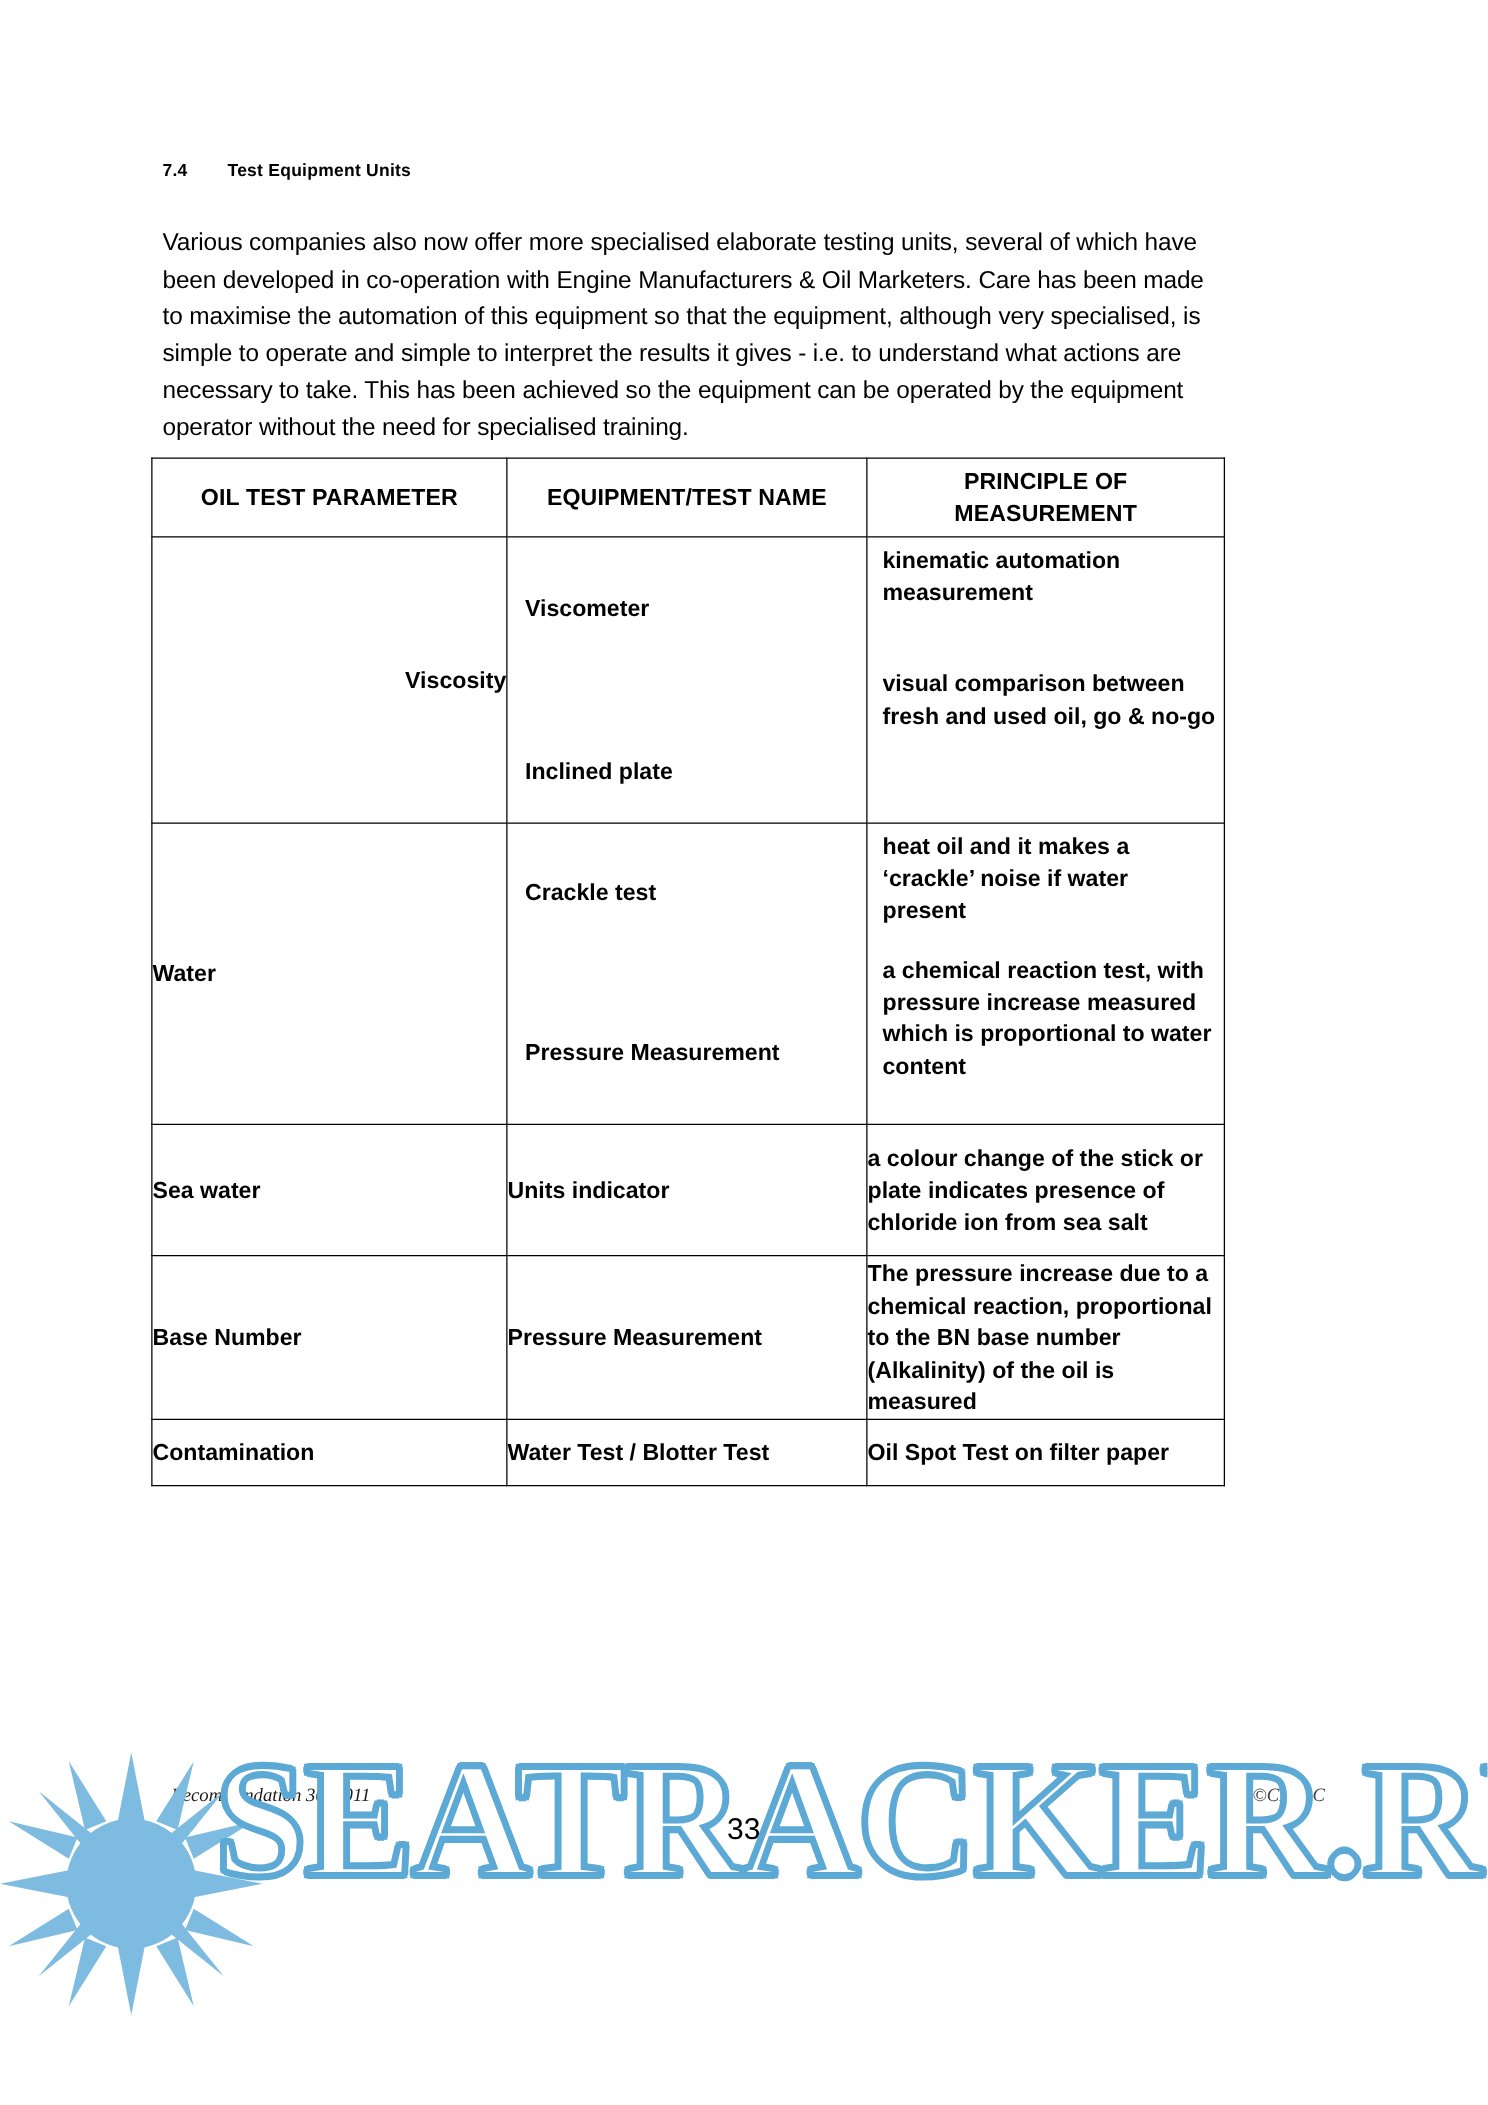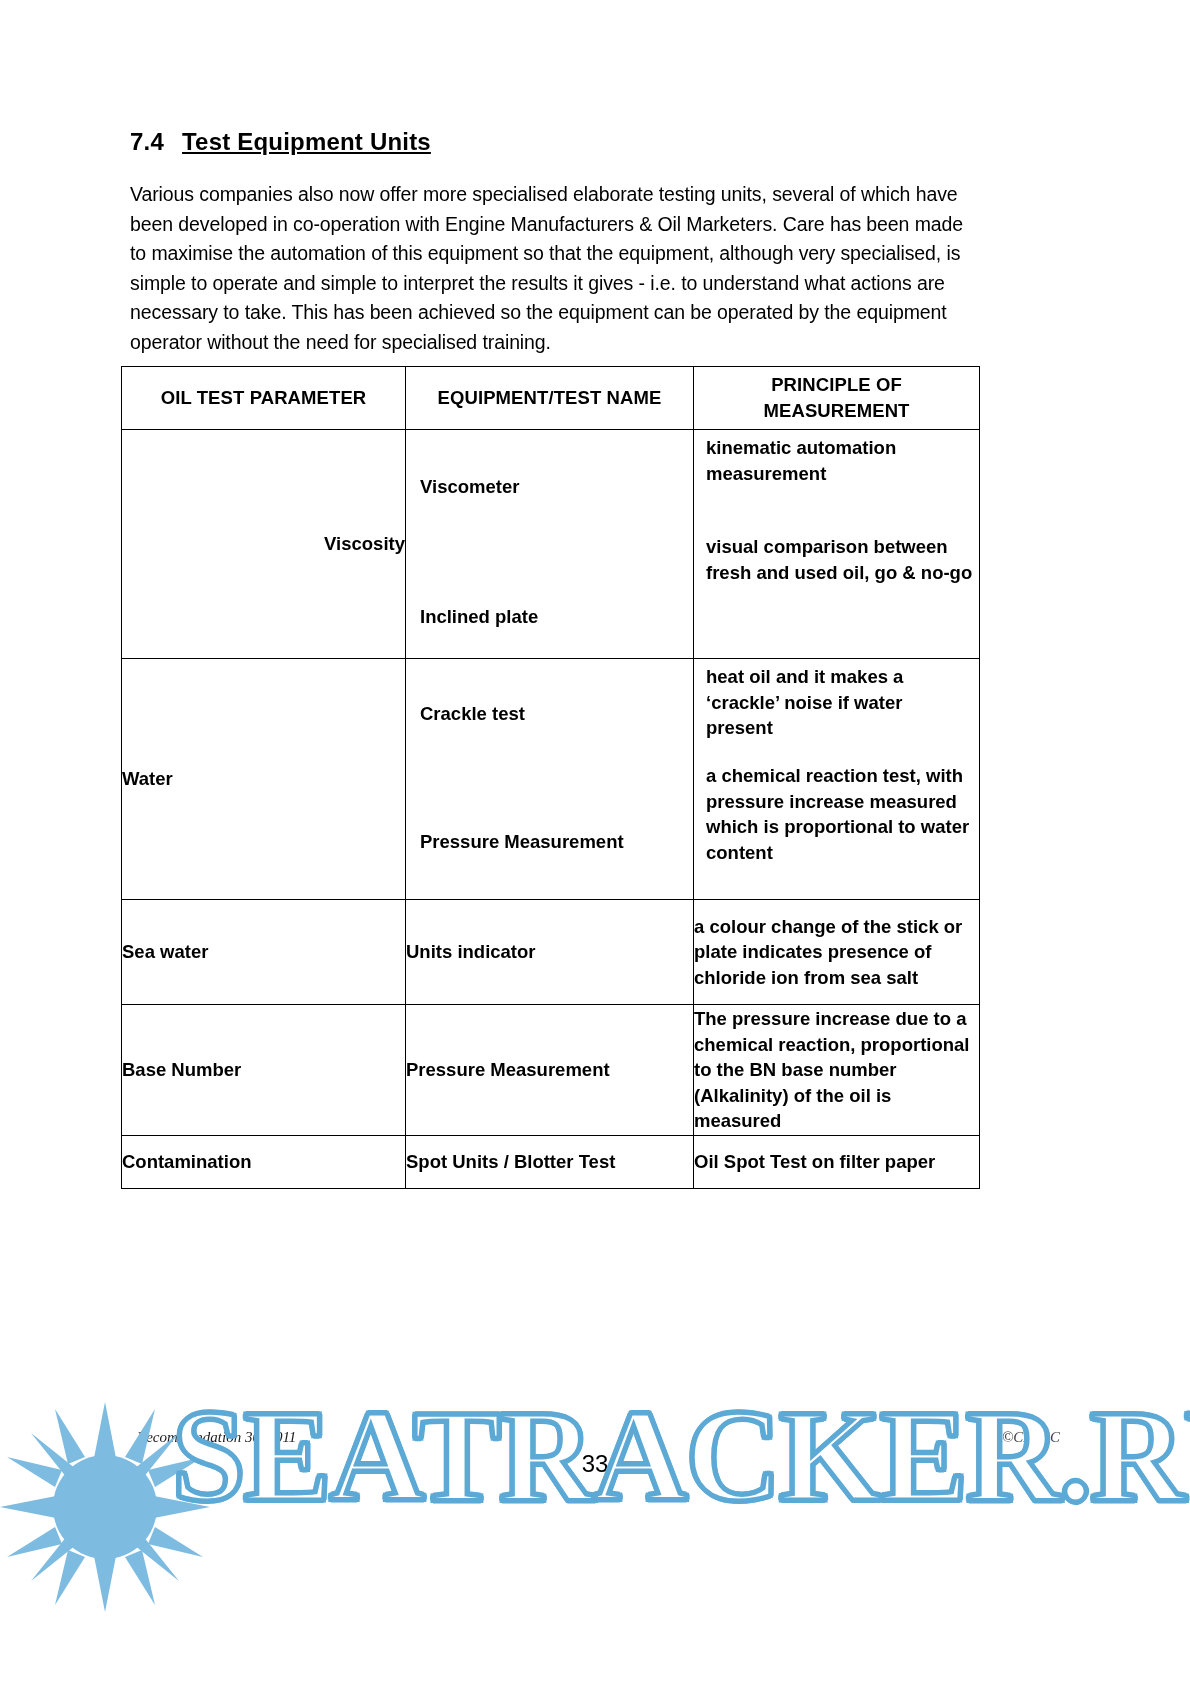--- a/index.html
+++ b/index.html
@@ -19,25 +19,24 @@
     overflow: hidden;
     box-sizing: border-box;
   }
 
   
   .section-heading {
     position: absolute;
     left: 130px;
     top: 128px;
     width: 860px;
-    font-size: 24px;
+    font-size: 14px;
     font-weight: bold;
     letter-spacing: 0.2px;
     white-space: nowrap;
-    text-decoration: underline;
   }
   .section-heading .num {
     display: inline-block;
     width: 52px;
   }
 
   
   .body-copy {
     position: absolute;
     left: 130px;
@@ -232,21 +231,21 @@
       </tr>
 
       <tr>
         <td class="param-cell" style="height:130px;">Base Number</td>
         <td class="equip-cell">Pressure Measurement</td>
         <td class="principle-cell">The pressure increase due to a chemical reaction, proportional to the BN base number (Alkalinity) of the oil is measured</td>
       </tr>
 
       <tr>
         <td class="param-cell" style="height:52px;">Contamination</td>
-        <td class="equip-cell">Spot Units / Blotter Test</td>
+        <td class="equip-cell">Water Test / Blotter Test</td>
         <td class="principle-cell">Oil Spot Test on filter paper</td>
       </tr>
 
     </tbody>
   </table>
 
   <div class="footer-left">Recommendation 30, 2011</div>
   <div class="footer-right">©CIMAC</div>
   <div class="footer-page">33</div>
 

